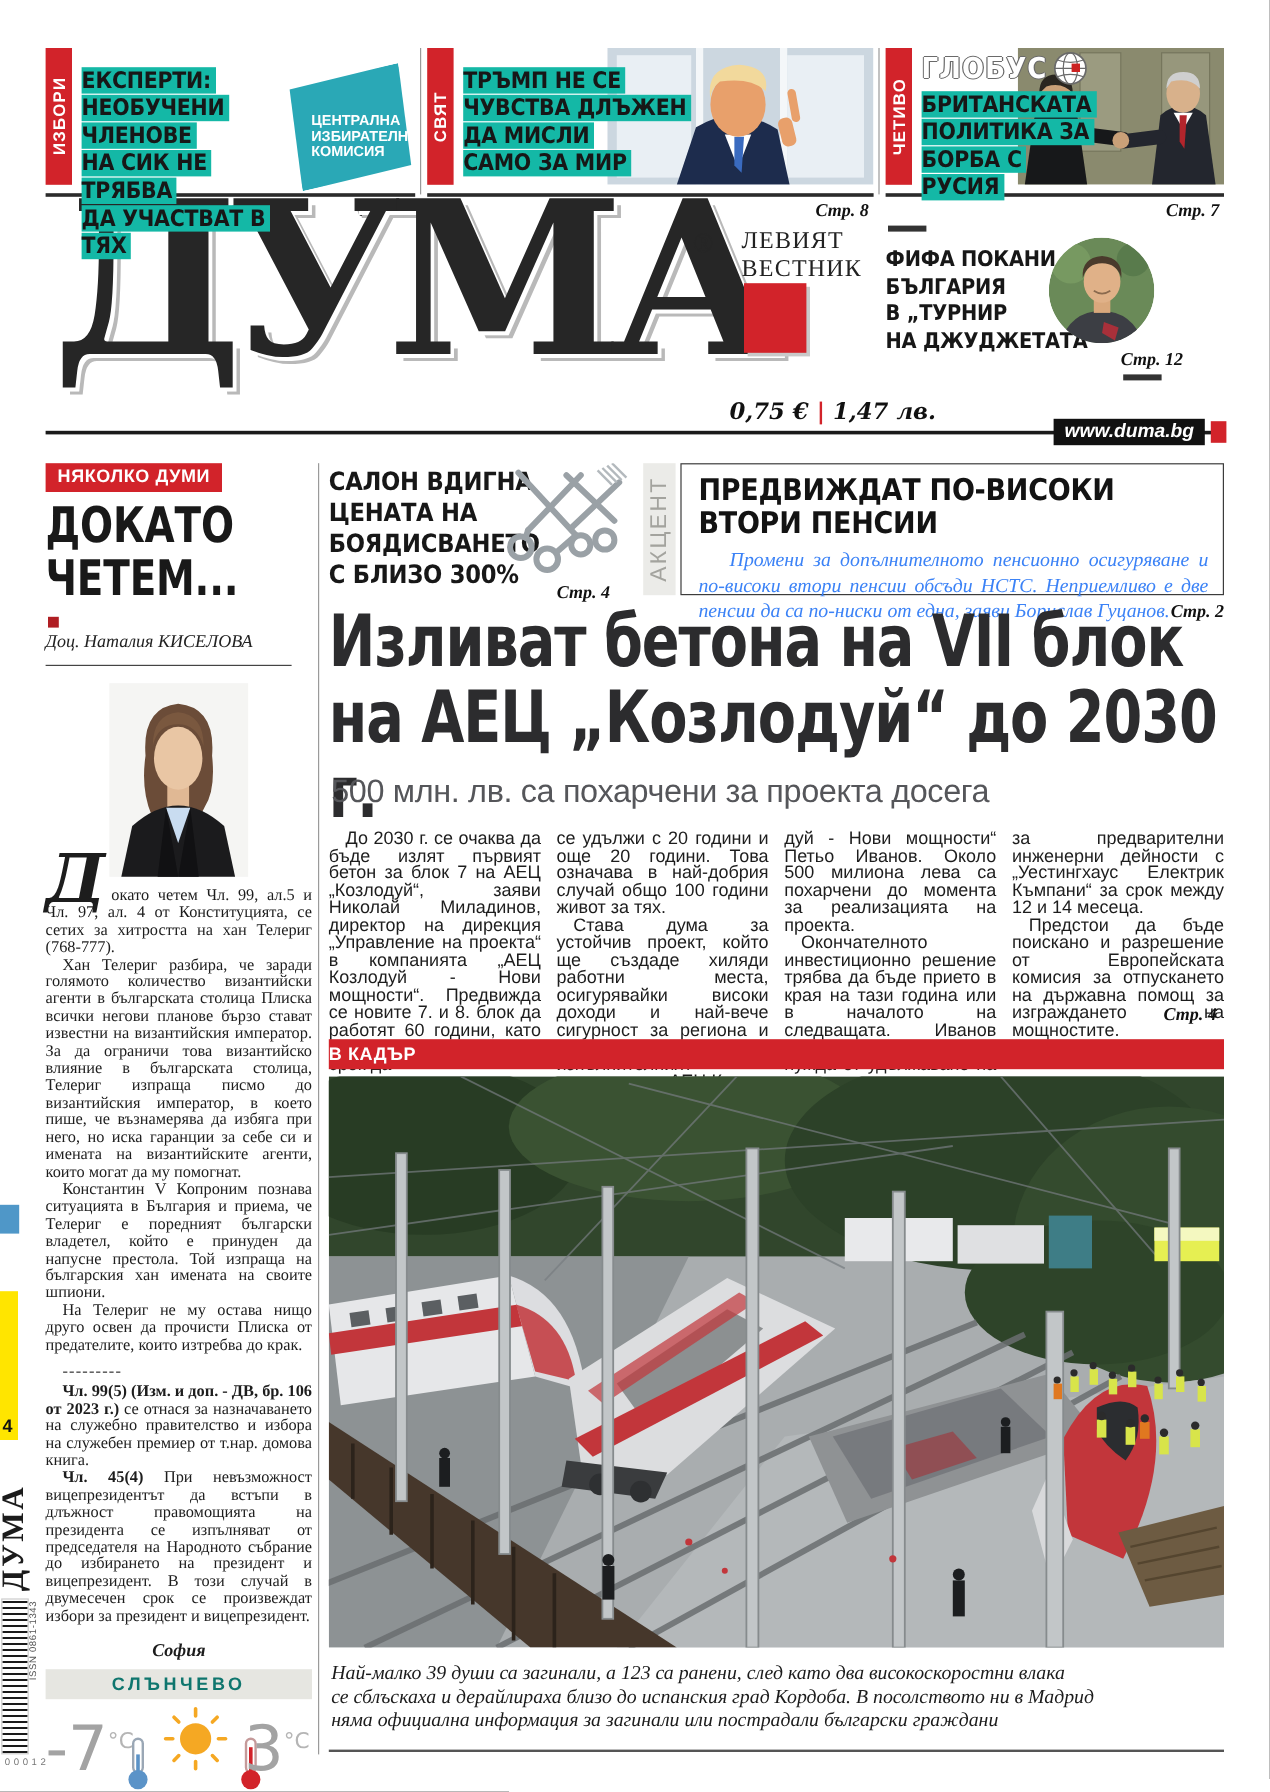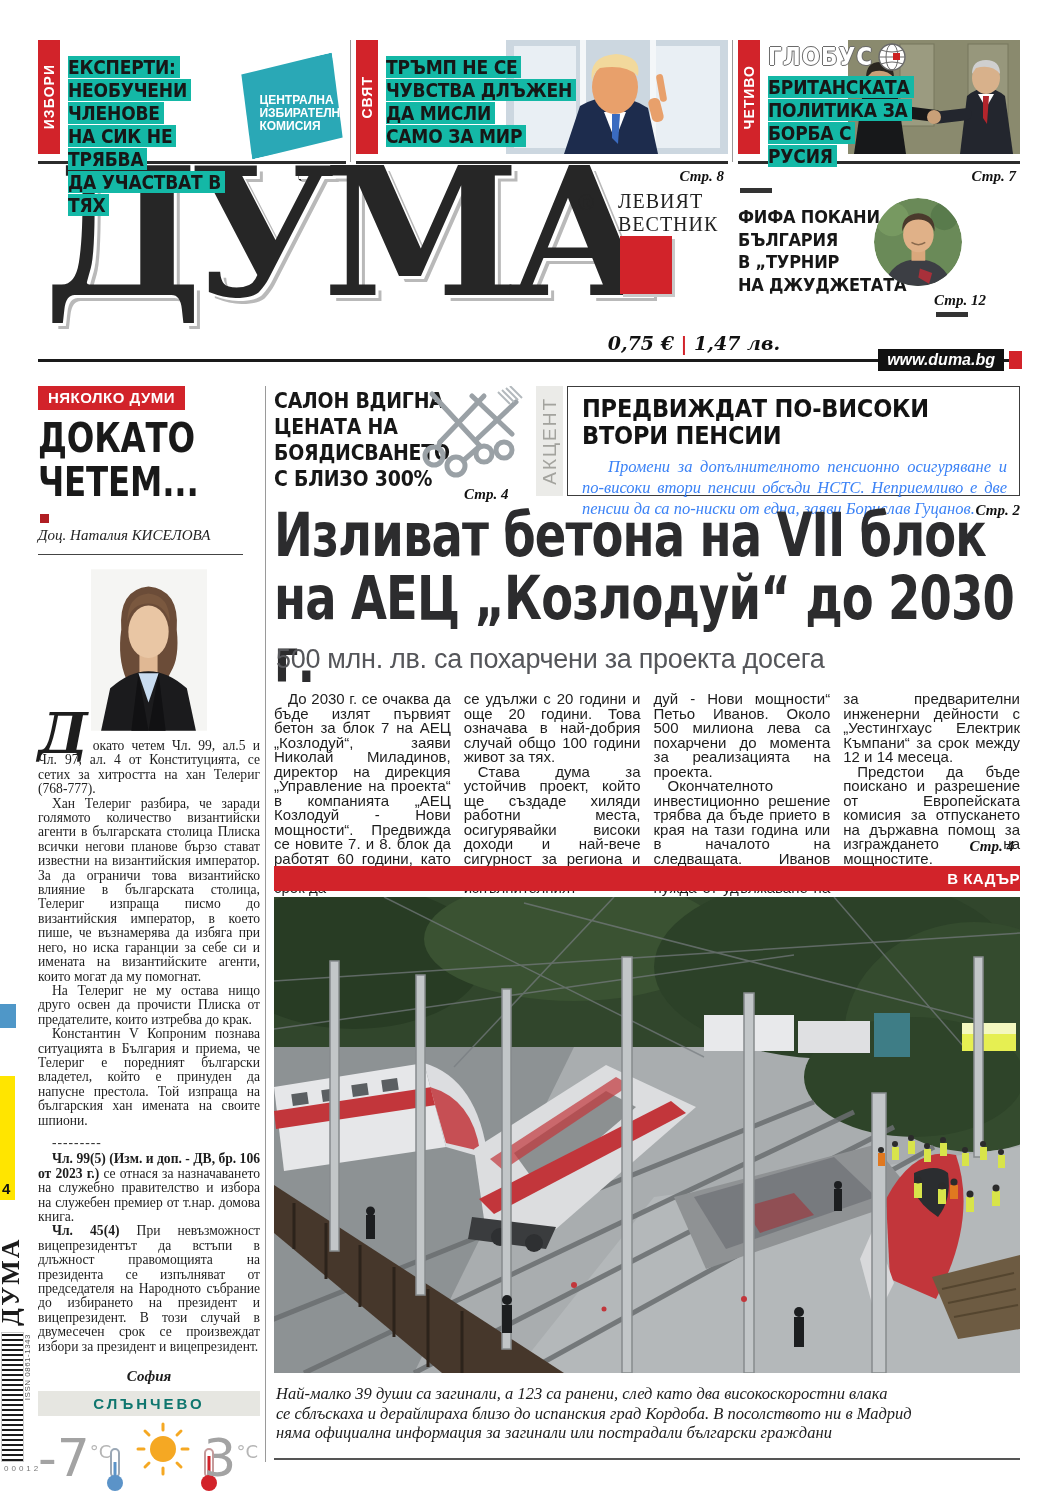--- a/index.html
+++ b/index.html
@@ -127,21 +127,21 @@
         transform:scaleX(.86);transform-origin:0 0;width:116%;letter-spacing:-1px;}
   .lead-sub{position:absolute;left:2px;top:258px;font-size:27px;color:#55565a;letter-spacing:-.3px;}
   .lead-cols{position:absolute;left:0;top:306px;width:746px;display:flex;gap:13px;}
   .lead-col{width:177px;font-family:Liberation Sans, sans-serif;font-size:15px;line-height:14.5px;
         text-align:justify;color:#1d1d1d;}
   .lead-col p{margin:0;text-indent:14px;}
   .lead-col p.noind{text-indent:0;}
   .lead-page{position:absolute;right:6px;top:452px;}
 
   .vkadar{position:absolute;left:0;top:480px;height:25px;width:746px;background:#d2232a;
-        display:flex;align-items:center;justify-content:flex-end;}
+        display:flex;align-items:center;justify-content:flex-start;}
   .vkadar span{color:#fff;font-weight:700;font-size:15px;letter-spacing:.5px;}
   .photo{position:absolute;left:0;top:511px;width:746px;height:476px;}
   .caption{position:absolute;left:2px;top:998px;font:italic 400 16.5px/19.5px "Liberation Serif",serif;
         color:#1b1b1b;}
   .bottom-rule{position:absolute;left:0;top:1072px;width:746px;border-top:2px solid #555;}
 </style>
 </head>
 <body>
 
 <div class="page">
@@ -302,22 +302,22 @@
       <rect x="48" y="82" width="18" height="24" fill="#e0b894"></rect>
       <ellipse cx="57" cy="62" rx="20" ry="26" fill="#e9c6a4"></ellipse>
       <path d="M36 52 Q36 26 57 24 Q78 26 78 52 Q72 34 57 34 Q40 34 36 52 Z" fill="#7a583f"></path>
       <path d="M10 160 L19 118 Q38 101 57 101 Q76 101 95 118 L104 160 Z" fill="#1b1b1d"></path>
       <polygon points="47,103 67,103 57,132" fill="#c9dcf0"></polygon>
       <path d="M47 103 L40 160 L57 160 Z M67 103 L74 160 L57 160 Z" fill="#111113"></path>
     </svg>
     <div class="op-body">
       <p class="first"><span class="dropcap">Д</span><span>окато четем Чл. 99, ал.5 и Чл. 97, ал. 4 от Конституцията, се сетих за хитростта на хан Телериг (768-777).</span></p>
       <p>Хан Телериг разбира, че заради голямото количество византийски агенти в българската столица Плиска всички негови планове бързо стават известни на византийския император. За да ограничи това византийско влияние в българската столица, Телериг изпраща писмо до византийския император, в което пише, че възнамерява да избяга при него, но иска гаранции за себе си и имената на византийските агенти, които могат да му помогнат.</p>
+      <p>Константин V Копроним познава ситуацията в България и приема, че Телериг е поредният български владетел, който е принуден да напусне престола. Той изпраща на българския хан имената на своите шпиони.</p>
       <p>На Телериг не му остава нищо друго освен да прочисти Плиска от предателите, които изтребва до крак.</p>
-      <p>Константин V Копроним познава ситуацията в България и приема, че Телериг е поредният български владетел, който е принуден да напусне престола. Той изпраща на българския хан имената на своите шпиони.</p>
       <div class="op-sep">---------</div>
       <p><span class="b">Чл. 99(5) (Изм. и доп. - ДВ, бр. 106 от 2023 г.)</span><span> се отнася за назначаването на служебно правителство и избора на служебен премиер от т.нар. домова книга.</span></p>
       <p><span class="b">Чл. 45(4)</span><span> При невъзможност вицепрезидентът да встъпи в длъжност правомощията на президента се изпълняват от председателя на Народното събрание до избирането на президент и вицепрезидент. В този случай в двумесечен срок се произвеждат избори за президент и вицепрезидент.</span></p>
     </div>
     <div class="city">София</div>
     <div class="cond-bar">СЛЪНЧЕВО</div>
     <div class="weather">
       <div class="temp t-low"><span>-7</span><sup>°C</sup></div>
       <svg style="position:absolute;left:66px;top:26px;" width="22" height="46" viewBox="0 0 22 46">
         <rect x="7" y="3" width="8" height="28" rx="4" fill="#fff" stroke="#9aa7b5" stroke-width="2"></rect>

